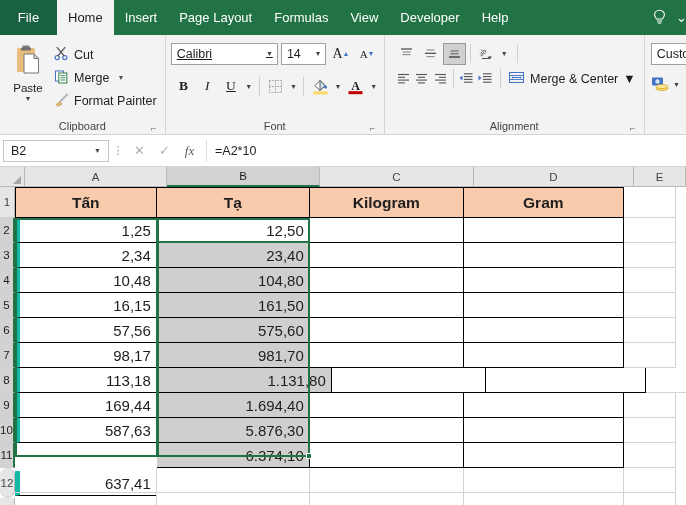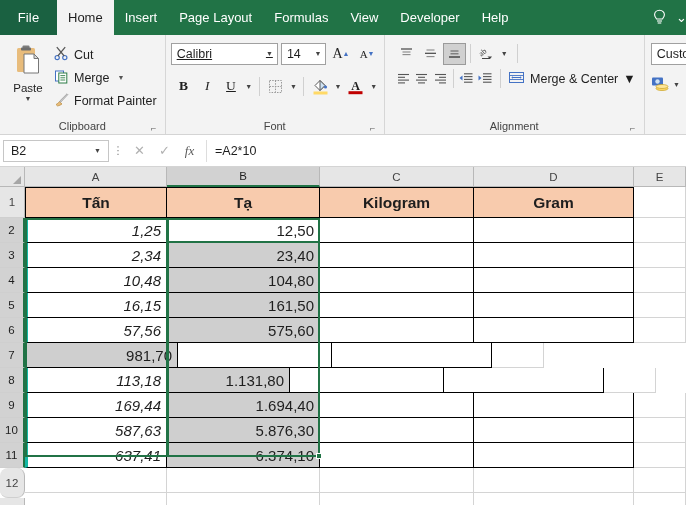--- a/index.html
+++ b/index.html
@@ -252,21 +252,21 @@
     justify-content: center;
     border-right: 1px solid #000;
     border-bottom: 1px solid #000;
     border-top: 1px solid #000;
   }
   .cell.hdrcell.first { border-left: 1px solid #000; }
   .cell.databox {
     border-right: 1px solid #000;
     border-bottom: 1px solid #000;
   }
-  .cell.databox.first { border-left: 3px solid #14b8a6; font-style: italic; }
+  .cell.databox.first { border-left: 5px solid #14b8a6; }
   .cell.selected { background: #cfcfcf; }
 
   .sel-overlay {
     position: absolute;
     border: 2px solid #217346;
     pointer-events: none;
     z-index: 5;
   }
   .sel-handle {
     position: absolute;
@@ -633,48 +633,49 @@
             <div class="cell" style="width: 52px; height: 25px;"></div>
           </div>
           <div class="grow" style="height: 25px;">
             <div class="cell databox first right" style="width: 142px; height: 25px;">57,56</div>
             <div class="cell databox right selected" style="width: 153px; height: 25px;">575,60</div>
             <div class="cell databox" style="width: 154px; height: 25px;"></div>
             <div class="cell databox" style="width: 160px; height: 25px;"></div>
             <div class="cell" style="width: 52px; height: 25px;"></div>
           </div>
           <div class="grow" style="height: 25px;">
+            <div class="cell databox first right" style="width: 142px; height: 25px;">98,17</div>
             <div class="cell databox right selected" style="width: 153px; height: 25px;">981,70</div>
             <div class="cell databox" style="width: 154px; height: 25px;"></div>
             <div class="cell databox" style="width: 160px; height: 25px;"></div>
             <div class="cell" style="width: 52px; height: 25px;"></div>
           </div>
           <div class="grow" style="height: 25px;">
             <div class="cell databox first right" style="width: 142px; height: 25px;">113,18</div>
-            <div class="cell databox right selected" style="width: 123px; height: 25px; padding-left: 38px;">1.131,80</div>
+            <div class="cell databox right selected" style="width: 175px; height: 25px; padding-left: 38px;">1.131,80</div>
             <div class="cell databox" style="width: 154px; height: 25px;"></div>
             <div class="cell databox" style="width: 160px; height: 25px;"></div>
             <div class="cell" style="width: 52px; height: 25px;"></div>
           </div>
           <div class="grow" style="height: 25px;">
             <div class="cell databox first right" style="width: 142px; height: 25px;">169,44</div>
             <div class="cell databox right selected" style="width: 153px; height: 25px;">1.694,40</div>
             <div class="cell databox" style="width: 154px; height: 25px;"></div>
             <div class="cell databox" style="width: 160px; height: 25px;"></div>
             <div class="cell" style="width: 52px; height: 25px;"></div>
           </div>
           <div class="grow" style="height: 25px;">
             <div class="cell databox first right" style="width: 142px; height: 25px;">587,63</div>
             <div class="cell databox right selected" style="width: 153px; height: 25px;">5.876,30</div>
             <div class="cell databox" style="width: 154px; height: 25px;"></div>
             <div class="cell databox" style="width: 160px; height: 25px;"></div>
             <div class="cell" style="width: 52px; height: 25px;"></div>
           </div>
           <div class="grow" style="height: 25px;">
-            <div class="cell databox first right" style="width: 142px; height: 25px;">637,41</div>
+            <div class="cell databox first right" style="width: 142px; height: 25px; margin-top: 28px;">637,41</div>
             <div class="cell databox right selected" style="width: 153px; height: 25px;">6.374,10</div>
             <div class="cell databox" style="width: 154px; height: 25px;"></div>
             <div class="cell databox" style="width: 160px; height: 25px;"></div>
             <div class="cell" style="width: 52px; height: 25px;"></div>
           </div>
         </div>
       <div id="emptyrows">
           <div class="grow" style="height: 25px;">
             <div class="cell" style="width: 142px; height: 25px;"></div>
             <div class="cell" style="width: 153px; height: 25px;"></div>

